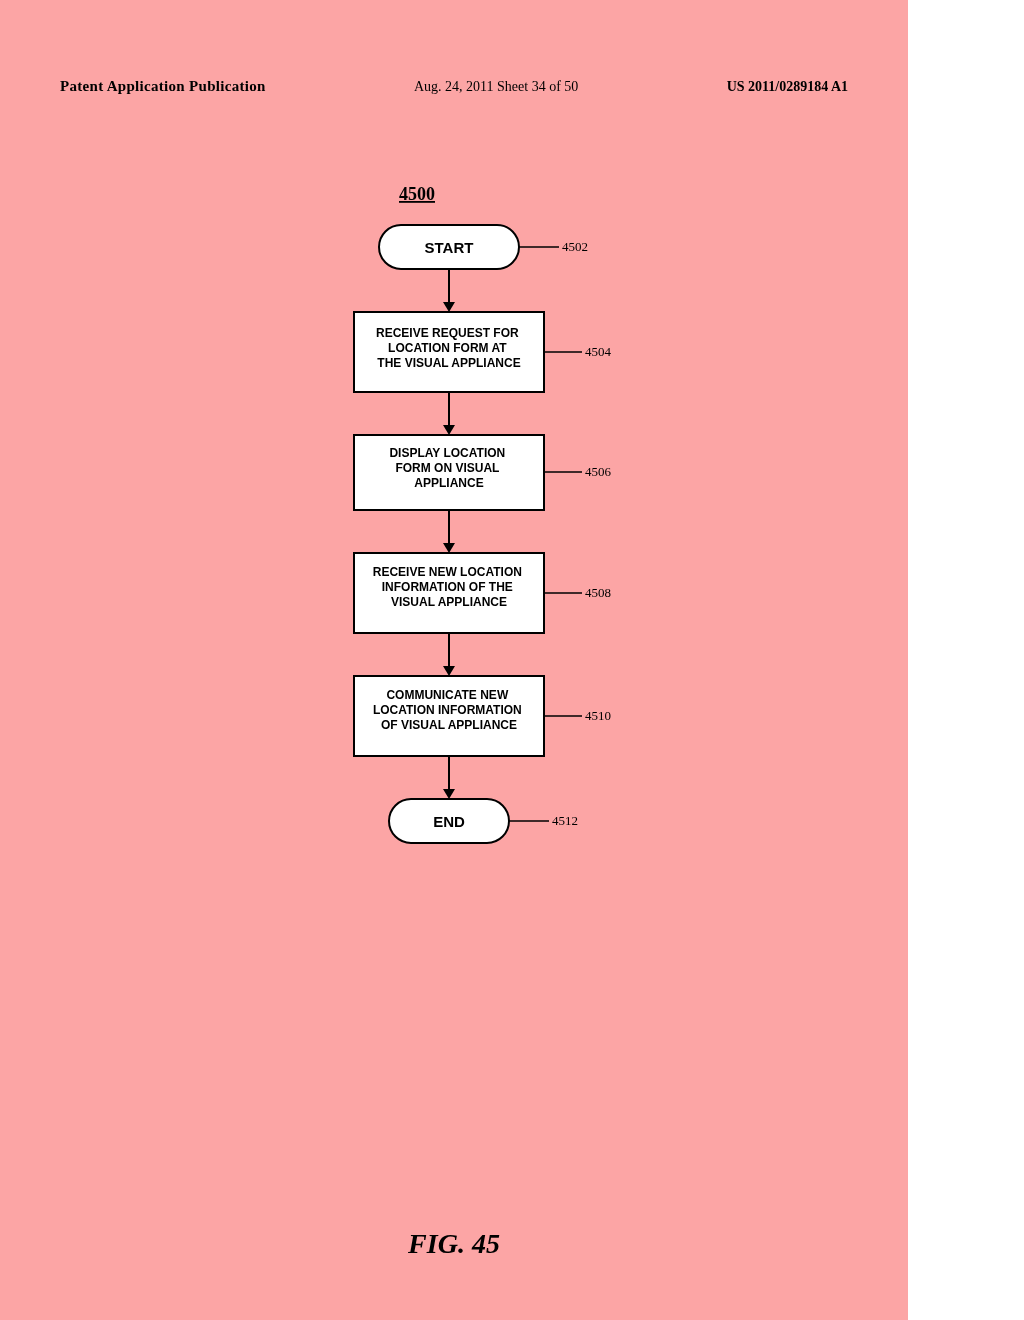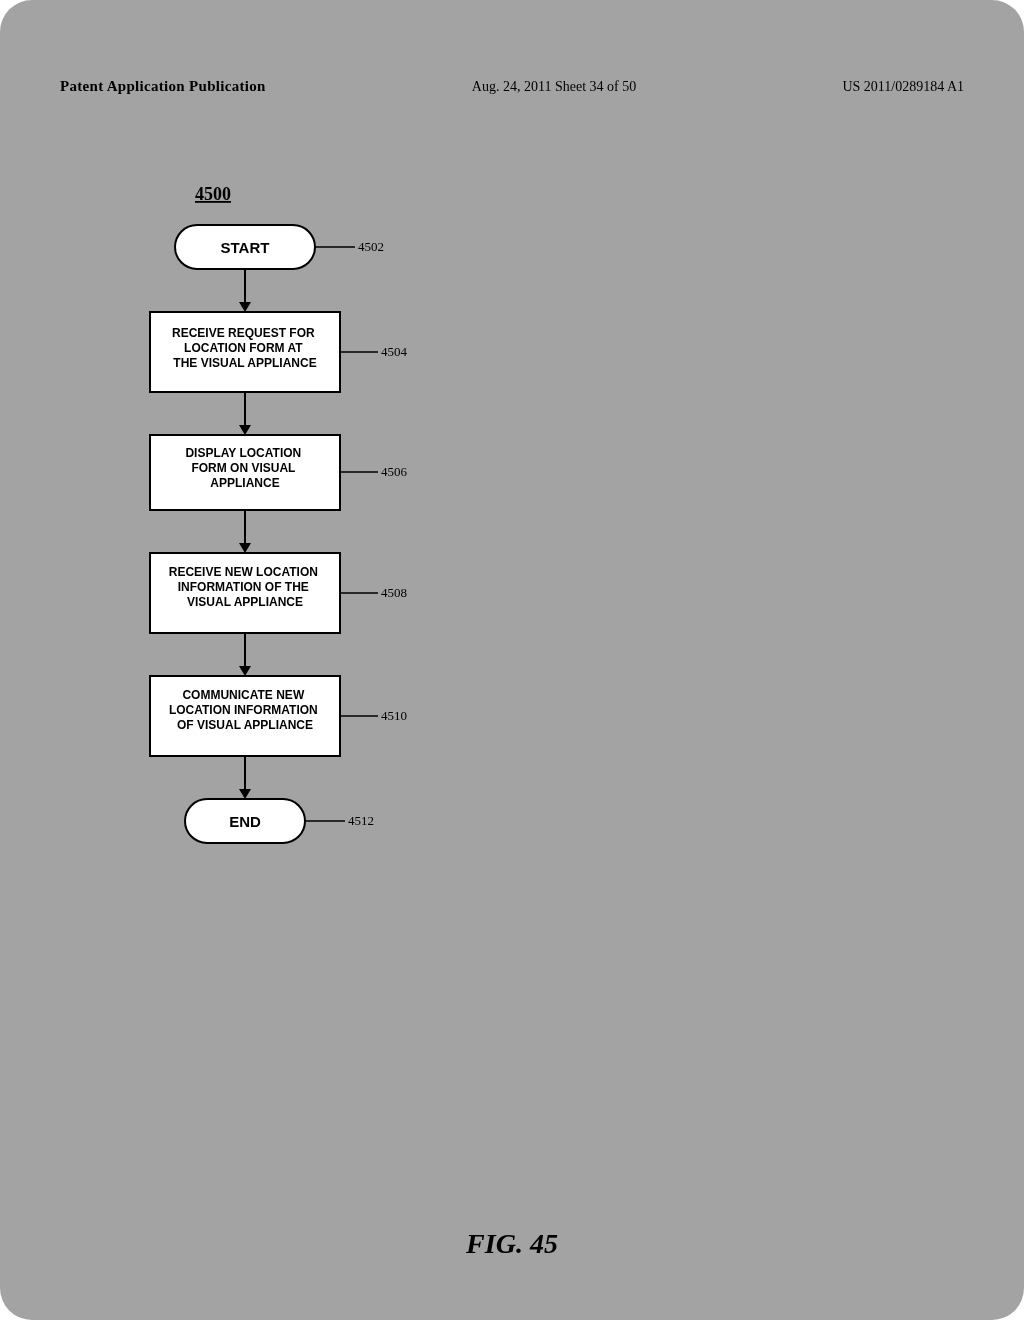--- a/index.html
+++ b/index.html
@@ -6,25 +6,24 @@
     body {
       background: #ffffff;
       font-family: 'Times New Roman', Times, serif;
       width: 1024px;
       height: 1320px;
       overflow: hidden;
       position: relative;
     }
 
     .page {
-      width: 1024px;
+      width: 908px;
       height: 1320px;
-      background: #a3a3a3;
+      background: #fca5a5;
       position: relative;
-      border-radius: 32px;
     }
 
     
     .header {
       position: absolute;
       top: 78px;
       left: 0;
       right: 0;
       display: flex;
       justify-content: space-between;
@@ -37,30 +36,32 @@
       font-weight: bold;
       letter-spacing: 0.02em;
     }
 
     .header-center {
       font-size: 14px;
     }
 
     .header-right {
       font-size: 14px;
+      font-weight: bold;
     }
 
     
     .diagram-container {
       position: absolute;
       top: 160px;
       left: 0;
       right: 0;
       display: flex;
       flex-direction: column;
+      align-items: center;
     }
 
     
     .fig-caption {
       position: absolute;
       bottom: 60px;
       left: 0;
       right: 0;
       text-align: center;
       font-size: 28px;

